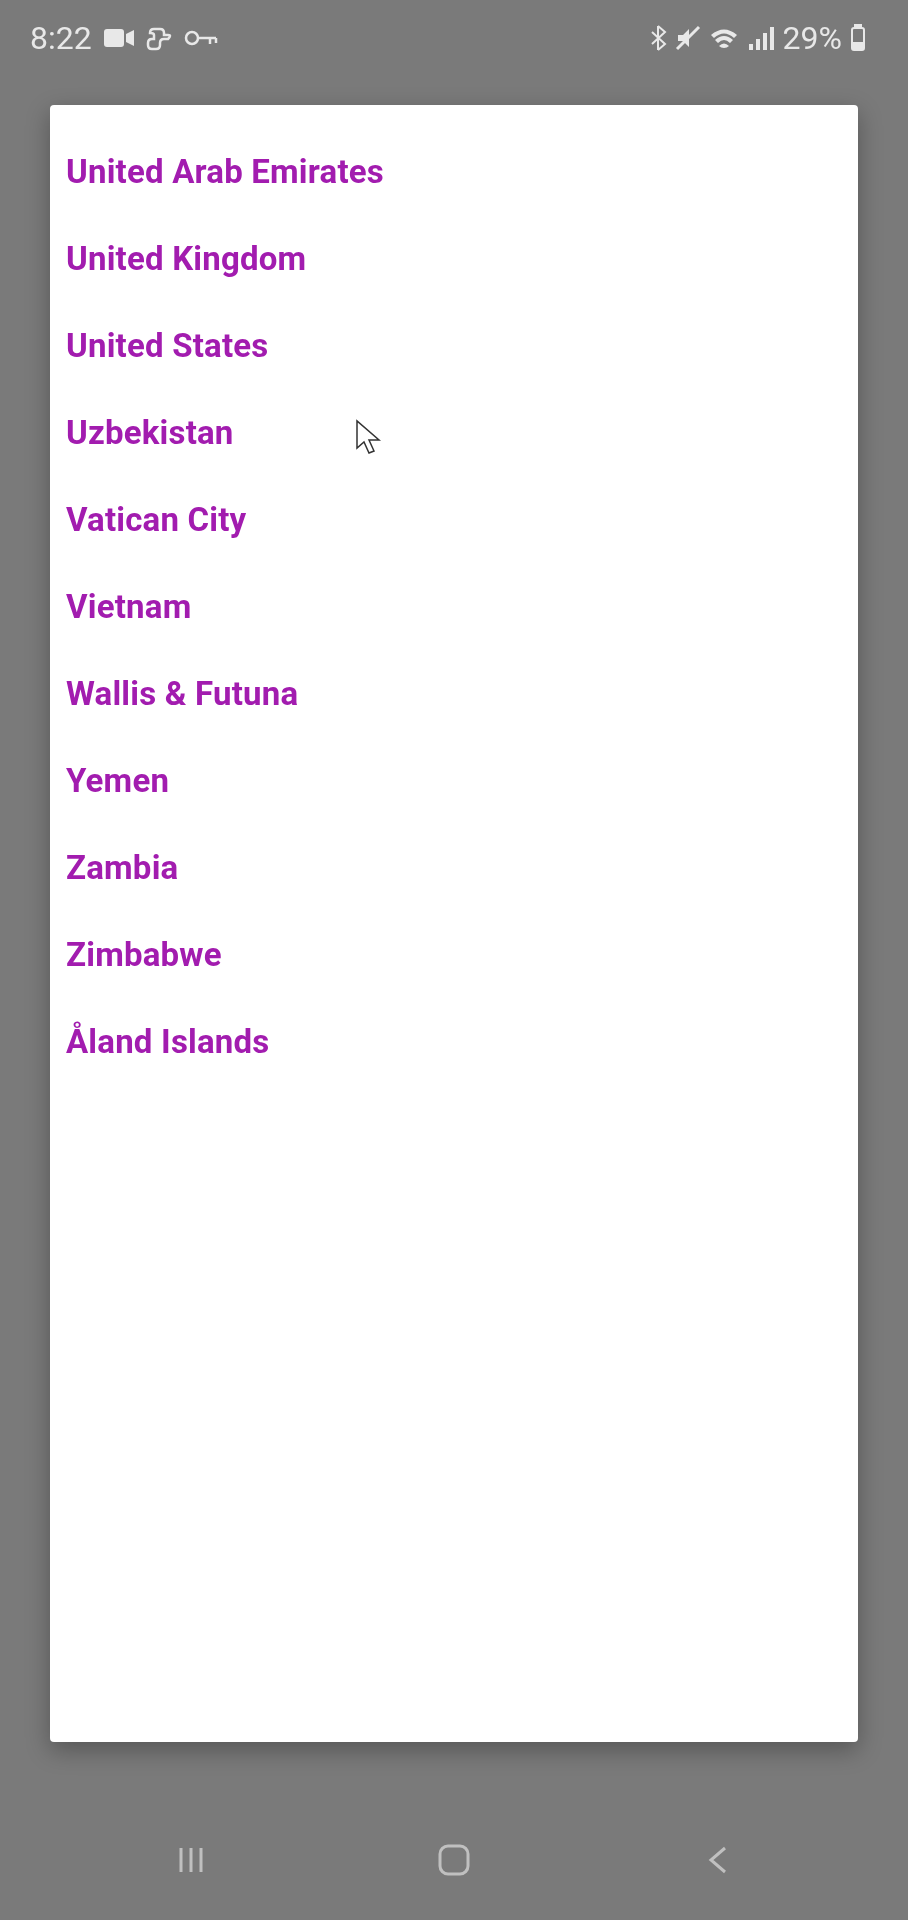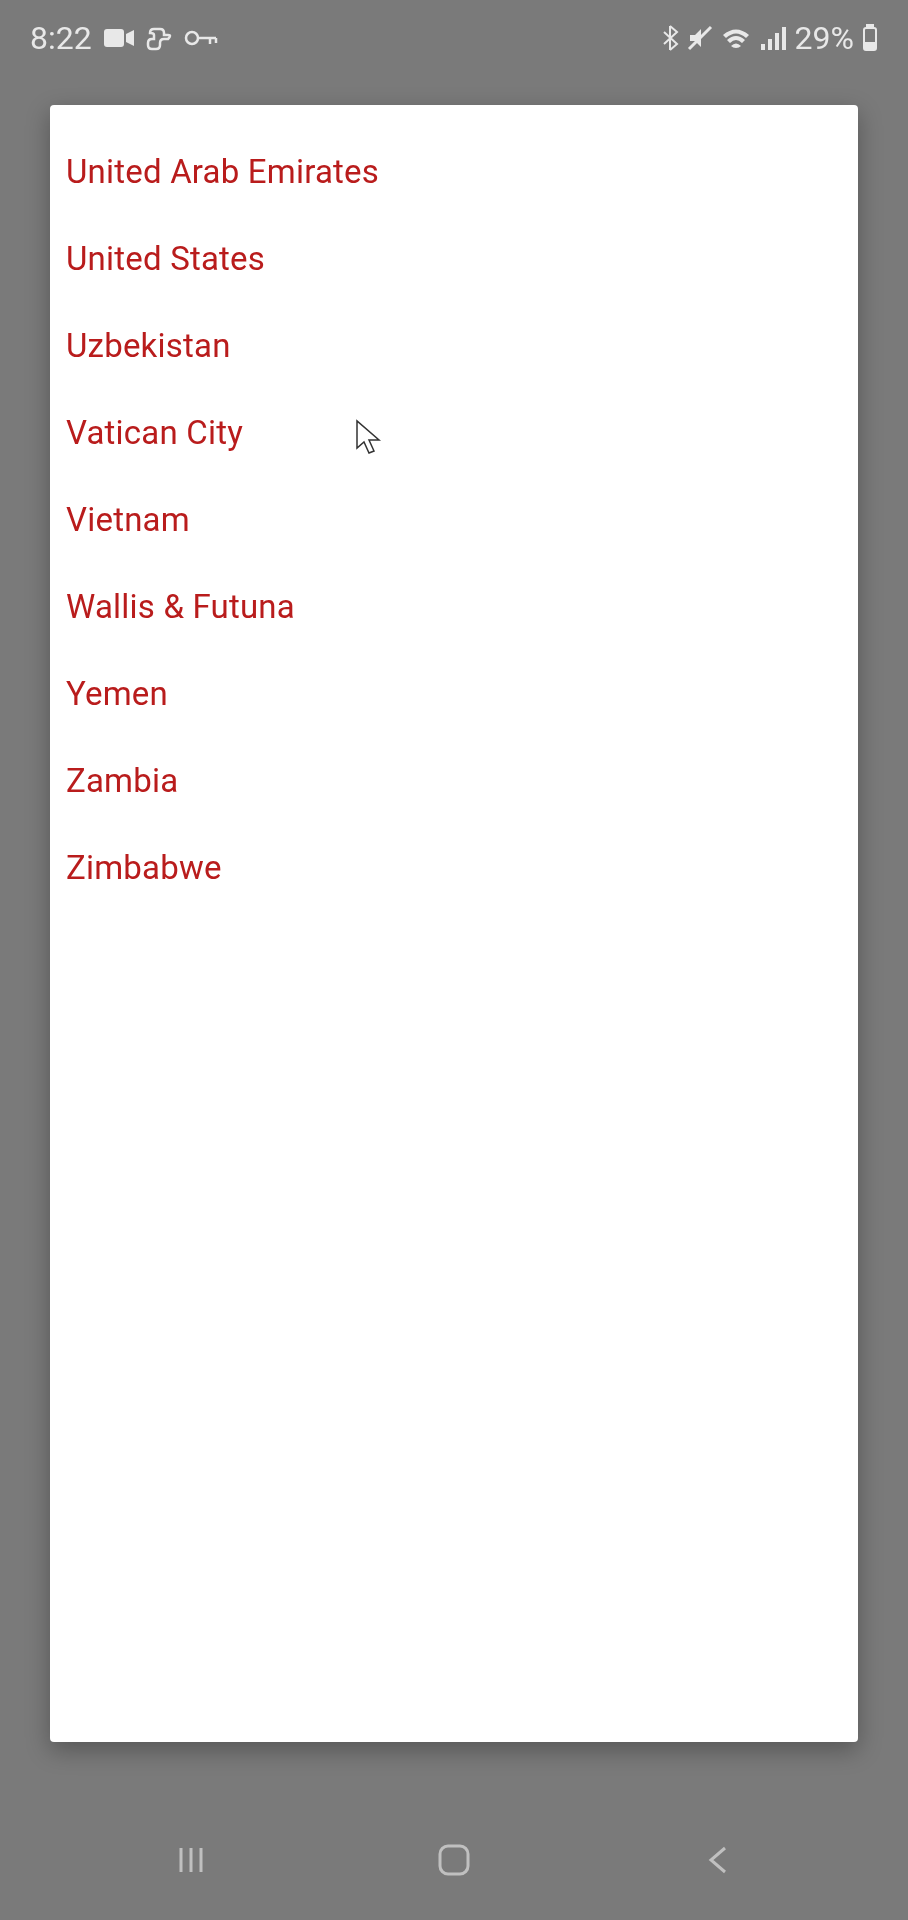--- a/index.html
+++ b/index.html
@@ -14,21 +14,21 @@
       background: #7a7a7a;
       font-family: -apple-system, BlinkMacSystemFont, 'Segoe UI', Roboto, sans-serif;
       position: relative;
       overflow: hidden;
     }
     
     .status-bar {
       position: absolute;
       top: 0;
       left: 0;
-      right: 0;
+      right: 12px;
       height: 75px;
       display: flex;
       align-items: center;
       justify-content: space-between;
       padding: 0 30px;
       color: #e8e8e8;
       font-size: 32px;
       z-index: 1;
     }
     
@@ -72,23 +72,23 @@
     
     .country-list {
       height: 100%;
       overflow-y: auto;
       padding: 0;
     }
     
     .country-item {
       padding: 24px 16px;
       font-size: 33px;
-      color: #b91c1c;
+      color: #a21caf;
       cursor: pointer;
-      font-weight: 400;
+      font-weight: 700;
       letter-spacing: 0.2px;
     }
     
     .country-item.partial-top {
       margin-top: -64px;
     }
     
     .nav-bar {
       position: absolute;
       bottom: 0;
@@ -180,28 +180,30 @@
       </svg>
     </span>
   </div>
 </div>
 
 <div class="modal-overlay">
   <div class="country-modal">
     <div class="country-list" id="country-list">
     <div class="country-item partial-top">Ukraine</div>
         <div class="country-item">United Arab Emirates</div>
+        <div class="country-item">United Kingdom</div>
         <div class="country-item">United States</div>
         <div class="country-item">Uzbekistan</div>
         <div class="country-item">Vatican City</div>
         <div class="country-item">Vietnam</div>
         <div class="country-item">Wallis &amp; Futuna</div>
         <div class="country-item">Yemen</div>
         <div class="country-item">Zambia</div>
         <div class="country-item">Zimbabwe</div>
+        <div class="country-item">Åland Islands</div>
       </div>
   </div>
 </div>
 
 <div class="cursor-pointer">
   <svg width="32" height="38" viewBox="0 0 32 38">
     <path d="M3 3 L3 30 L10 24 L15 35 L20 33 L15 22 L25 22 Z" fill="white" stroke="#333" stroke-width="1.5"></path>
   </svg>
 </div>
 

